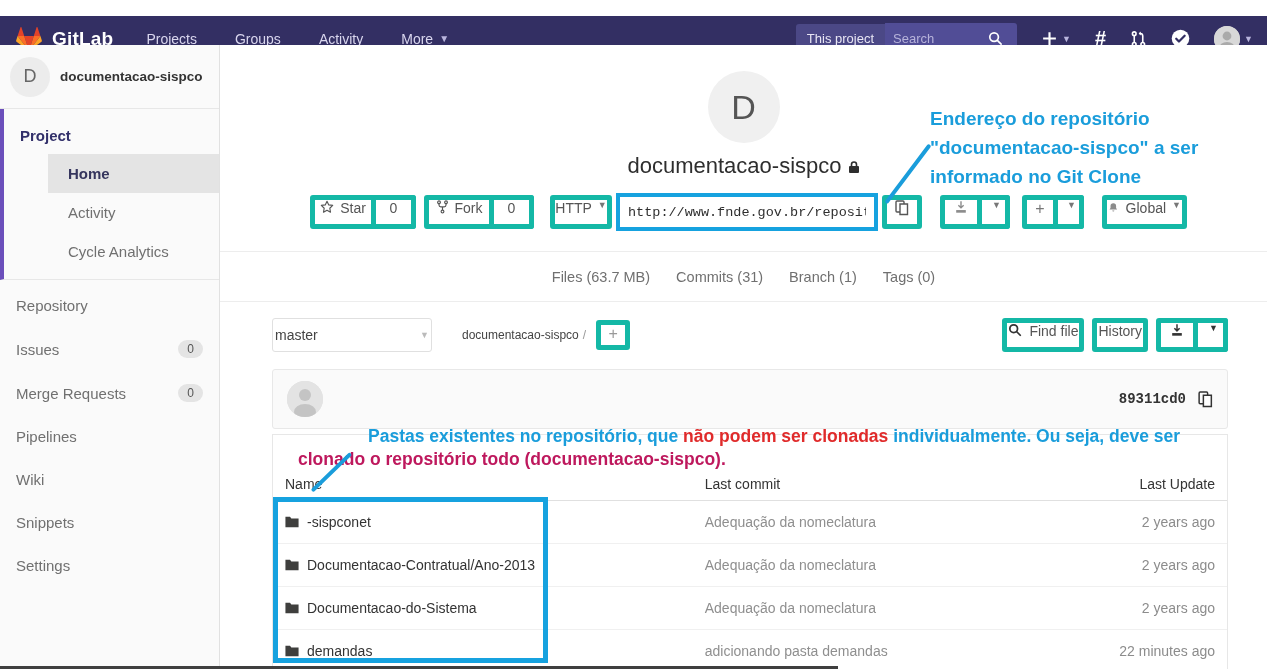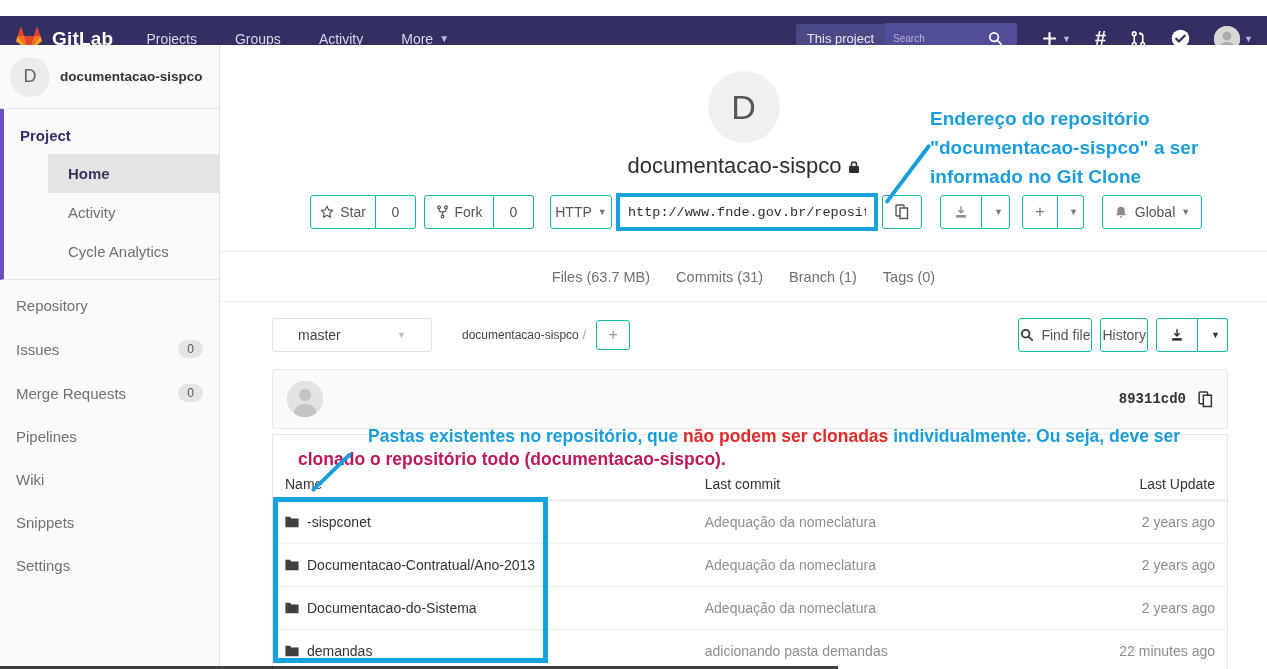--- a/index.html
+++ b/index.html
@@ -23,21 +23,21 @@
   .nav-right { margin-left:auto; display:flex; align-items:center; padding-right:14px; }
   .scope-pill {
     background:#4b4886; color:#e8e6f4; font-size:13px; padding:7px 11px;
     border-radius:3px 0 0 3px; white-space:nowrap;
   }
   .search-box {
     background:#514d96; border-radius:0 3px 3px 0; height:31px; width:132px;
     display:flex; align-items:center; padding:0 8px;
   }
   .search-box input {
-    background:transparent; border:none; outline:none; color:#e9e7f5; width:95px; font-size:10px;
+    background:transparent; border:none; outline:none; color:#e9e7f5; width:95px; font-size:13px;
     font-family:"Liberation Sans",sans-serif;
   }
   .search-box input::placeholder { color:#b6b2da; }
   .nav-icon { margin-left:24px; display:flex; align-items:center; cursor:pointer; color:#fff; }
   .nav-icon svg { display:block; }
   .hash-glyph { font-size:20px; font-weight:700; color:#fff; }
   .nav-caret { font-size:9px; color:#b9b5dd; margin-left:4px; }
   .nav-avatar { width:26px; height:26px; border-radius:50%; background:#cfcfcf; overflow:hidden; margin-left:24px; }
   
   .sidebar {
@@ -59,41 +59,41 @@
   .main { position:absolute; left:220px; top:45px; width:1047px; height:624px; background:#fff; overflow:hidden; }
   .proj-avatar {
     width:72px; height:72px; border-radius:50%; background:#f0f0f0;
     margin:26px auto 10px; display:flex; align-items:center; justify-content:center;
     font-size:34px; color:#555;
   }
   .proj-title-row { text-align:center; font-size:22px; color:#2e2e2e; }
   .lock-icon { display:inline-block; margin-left:6px; vertical-align:middle; }
   .clone-row { display:flex; align-items:center; margin:15px 0 0 90px; height:34px; }
   .btn {
-    height:34px; display:inline-flex; align-items:center; justify-content:center;
-    background:#fff; border:1px solid #14b8a6; border-radius:3px; color:#555;
+    height:34px; display:inline-flex; align-items:flex-start; justify-content:center;
+    background:#fff; border:5px solid #14b8a6; border-radius:3px; color:#555;
     font-size:14px; cursor:pointer; padding:0 1px; white-space:nowrap;
   }
   .btn svg { display:block; }
   .btn-group { display:flex; }
   .btn-group .btn:first-child { border-radius:3px 0 0 3px; }
   .btn-group .btn:last-child { border-radius:0 3px 3px 0; border-left:none; }
   .caret-sm { font-size:9px; color:#777; margin-left:6px; }
   .url-wrap { border:4px solid #16a2df; margin-left:4px; height:38px; display:flex; align-items:center; background:#fff; }
   .url-wrap input {
     width:254px; border:none; outline:none; height:100%; padding:0 8px;
     font-family:"Liberation Mono","DejaVu Sans Mono",monospace; font-size:13.5px; color:#2e2e2e;
   }
   .sep-line { border-bottom:1px solid #ededed; margin-top:22px; }
   .stats-row { display:flex; justify-content:center; gap:26px; padding:17px 0 16px; border-bottom:1px solid #ededed; }
   .stat-link { color:#707070; font-size:14.5px; cursor:pointer; }
   .toolbar { display:flex; align-items:center; margin:15px 39px 0 52px; height:36px; }
   .branch-select {
     width:160px; height:34px; border:1px solid #e0e0e0; border-radius:3px; background:#fff;
-    display:flex; align-items:center; padding:0 25px; color:#444; cursor:pointer;
+    display:flex; align-items:center; padding:0 2px; color:#444; cursor:pointer;
   }
   .branch-select .caret-sm { margin-left:auto; color:#bbb; }
   .crumb { margin-left:30px; font-size:12px; color:#444; }
   .crumb a { color:#444; text-decoration:none; cursor:pointer; }
   .crumb .slash { color:#999; margin:0 4px; }
   .plus-btn { margin-left:6px; width:34px; height:30px; color:#999; font-size:16px; }
   .toolbar-right { margin-left:auto; display:flex; }
   .toolbar-right .gap { width:8px; }
   .commit-box {
     margin:16px 39px 0 52px; background:#fafafa; border:1px solid #e8e8e8; border-radius:3px;
@@ -305,21 +305,21 @@
       <div style="width:12px"></div>
       <div class="btn-group">
         <button class="btn" style="width:36px">
             <span style="color:#777;font-size:16px">+</span>
           </button>
         <button class="btn" style="width:26px">
             <span class="caret-sm">▼</span>
           </button>
       </div>
       <div style="width:18px"></div>
-      <button class="btn" style="width:100px">
+      <button class="btn" style="width:85px">
         <svg width="14" height="15" viewBox="0 0 16 16" style="margin-right:7px">
             <path d="M8 1.5a4.2 4.2 0 0 0-4.2 4.2v3.2L2.3 11h11.4l-1.5-2.1V5.7A4.2 4.2 0 0 0 8 1.5z" fill="#8c8c8c"></path>
             <path d="M6.4 12.4a1.6 1.6 0 0 0 3.2 0z" fill="#8c8c8c"></path>
           </svg>
         <span>Global</span>
           <span class="caret-sm">▼</span>
       </button>
     </div>
 
     <div class="sep-line"></div>

